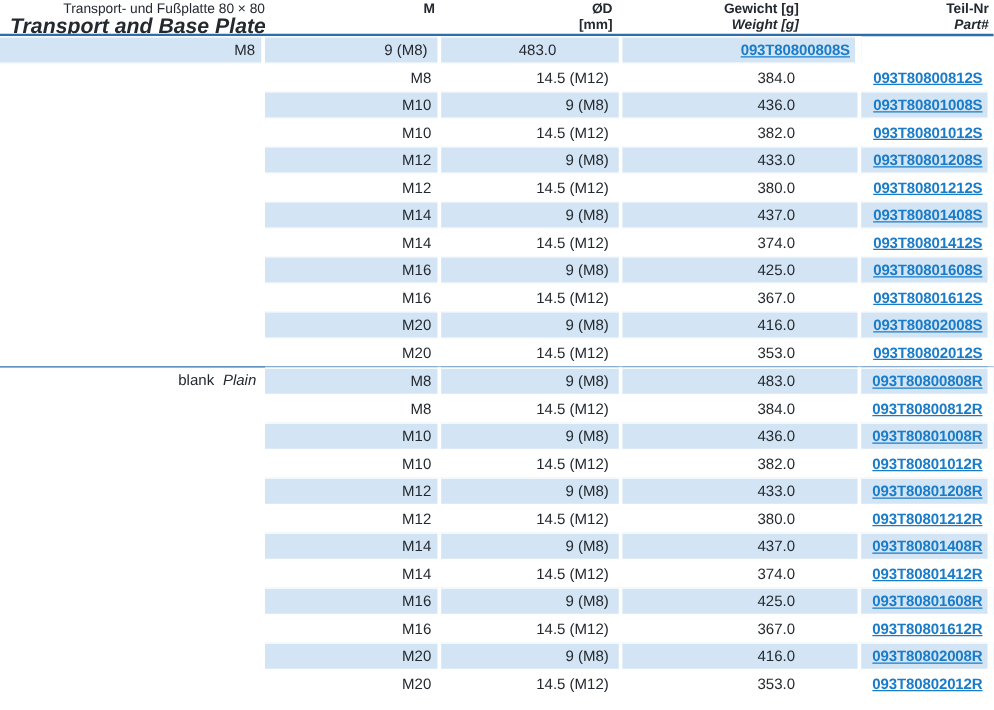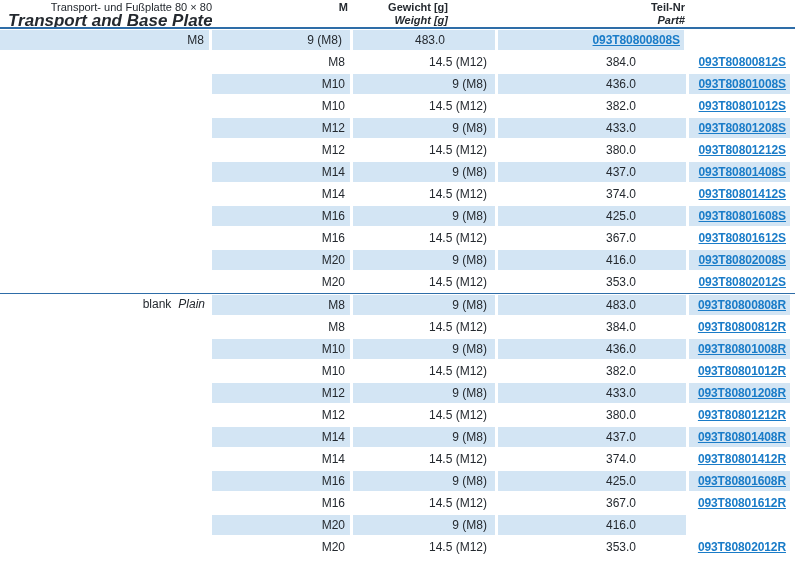--- a/index.html
+++ b/index.html
@@ -67,20 +67,24 @@
 <div class="sheet">
 
   <div class="thead">
     <div class="cell title-cell">
       <div class="t1">Transport- und Fußplatte 80 × 80</div>
       <div class="t2">Transport and Base Plate 80 × 80</div>
     </div>
     <div class="cell c-m">
       <div class="h1">M</div>
     </div>
+    <div class="cell c-d">
+      <div class="h1">ØD</div>
+      <div class="h2 upright">[mm]</div>
+    </div>
     <div class="cell c-w">
       <div class="h1">Gewicht [g]</div>
       <div class="h2">Weight [g]</div>
     </div>
     <div class="cell c-p">
       <div class="h1">Teil-Nr</div>
       <div class="h2">Part#</div>
     </div>
   </div>
 
@@ -304,20 +308,21 @@
     <div class="cell c-p band part">093T80801612R</div>
   </div>
 
   <div class="row shade">
     <div class="cell label-cell">
       <span class="lde"></span><span class="len"></span>
     </div>
     <div class="cell c-m band">M20</div>
     <div class="cell c-d band">9 (M8)</div>
     <div class="cell c-w band">416.0</div>
+    <div class="cell c-p band part">093T80802008R</div>
   </div>
 
   <div class="row">
     <div class="cell label-cell">
       <span class="lde"></span><span class="len"></span>
     </div>
     <div class="cell c-m band">M20</div>
     <div class="cell c-d band">14.5 (M12)</div>
     <div class="cell c-w band">353.0</div>
     <div class="cell c-p band part">093T80802012R</div>

